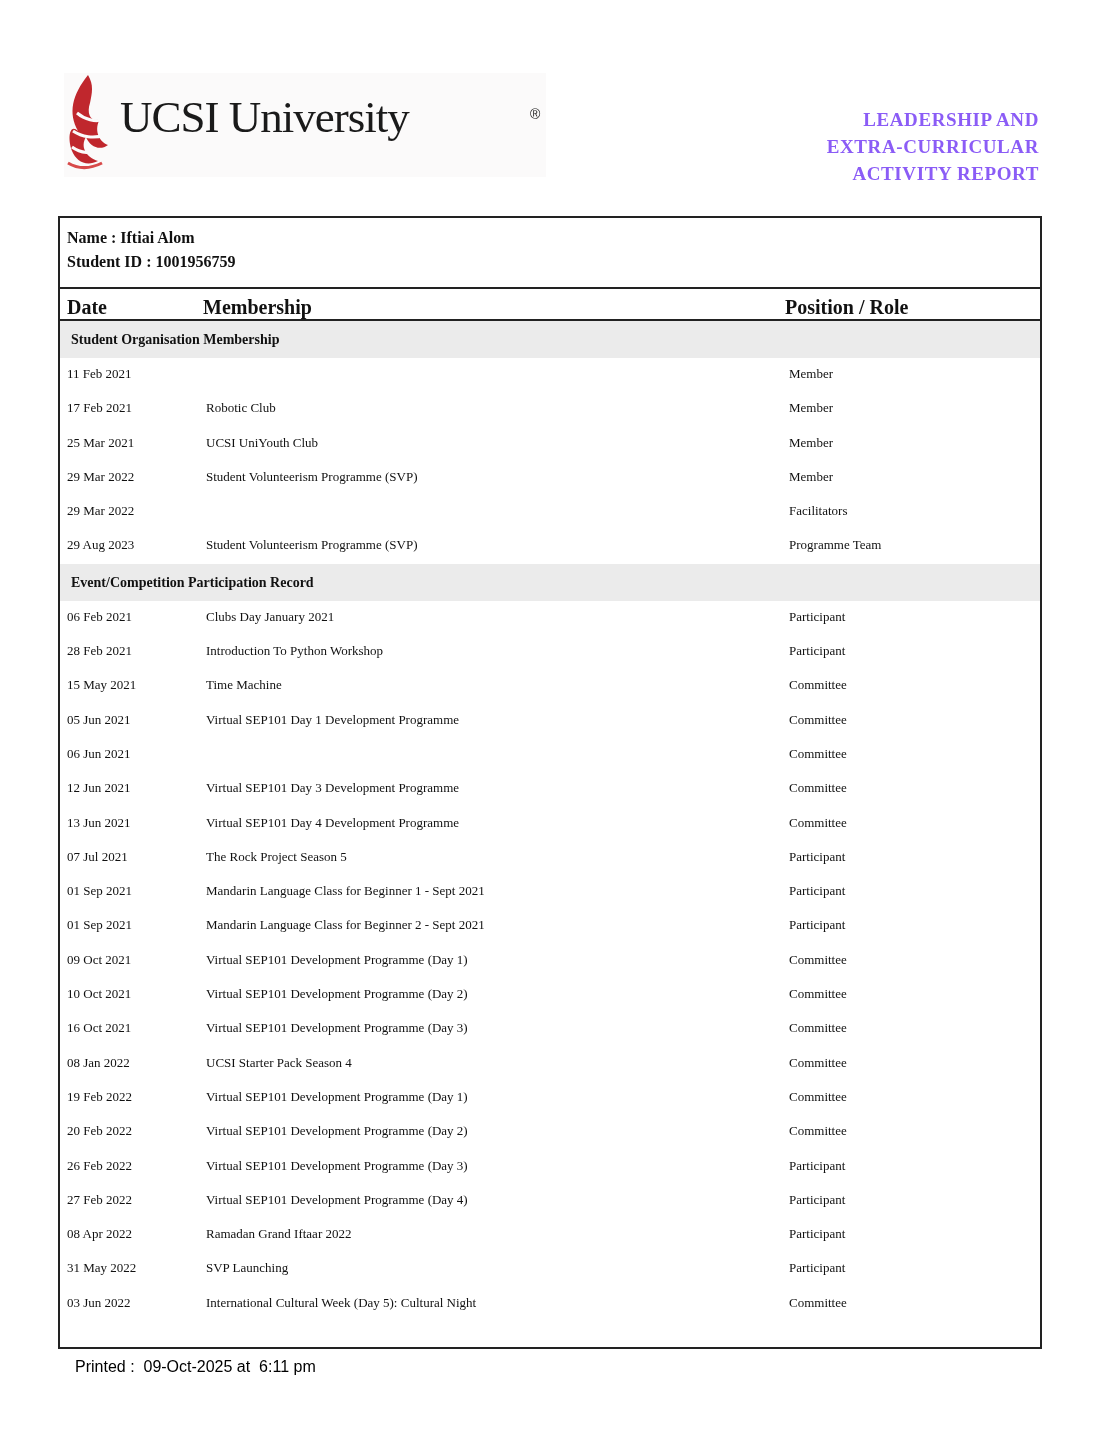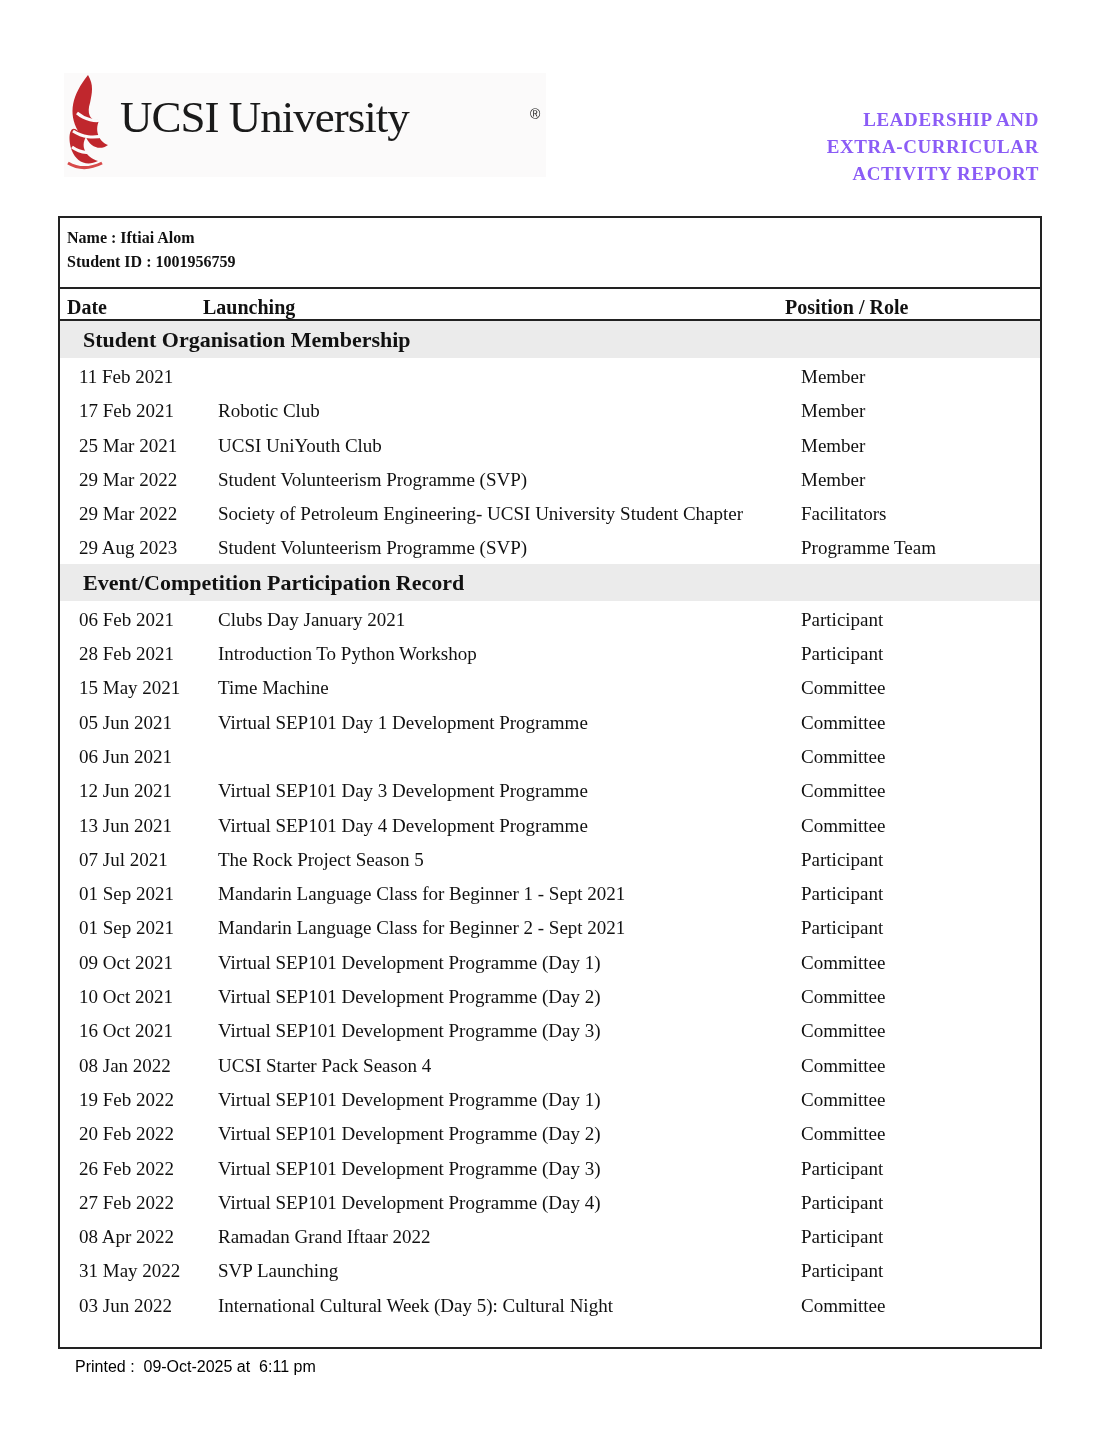--- a/index.html
+++ b/index.html
@@ -33,24 +33,24 @@
       border: 2px solid #222; box-sizing: content-box;
     }
     .idblock { height: 71px; border-bottom: 2px solid #222; padding: 8px 0 0 7px; box-sizing: border-box; }
     .idblock div { font-weight: bold; font-size: 16px; line-height: 24px; }
     .colhead {
       height: 30px; border-bottom: 2px solid #222; position: relative;
       font-weight: bold; font-size: 20px;
     }
     .colhead span { position: absolute; top: 7px; }
     .section {
-      height: 37px; background: #ebebeb; font-weight: bold; font-size: 22px;
-      padding-left: 23px; line-height: 38px; box-sizing: border-box;
-    }
-    .row { height: 34.3px; position: relative; font-size: 19px; margin-left: 12px; }
+      height: 37px; background: #ebebeb; font-weight: bold; font-size: 14px;
+      padding-left: 11px; line-height: 38px; box-sizing: border-box;
+    }
+    .row { height: 34.3px; position: relative; font-size: 13px; }
     .row span { position: absolute; top: 8px; white-space: nowrap; }
     .c-date { left: 7px; }
     .c-act { left: 146px; }
     .c-role { left: 729px; }
     .h-date { left: 7px; }
     .h-act { left: 143px; }
     .h-role { left: 725px; }
     .printed {
       position: absolute; left: 75px; top: 1358px;
       font-family: "Liberation Sans", sans-serif; font-size: 16px; color: #000000;
@@ -79,21 +79,21 @@
   </div>
 </div>
 
 <div class="frame">
   <div class="idblock">
     <div>Name : Iftiai Alom</div>
     <div>Student ID : 1001956759</div>
   </div>
   <div class="colhead">
     <span class="h-date">Date</span>
-    <span class="h-act">Launching</span>
+    <span class="h-act">Membership</span>
     <span class="h-role">Position / Role</span>
   </div>
 
   <div id="sections">
       <div class="section">Student Organisation Membership</div>
       <div class="row">
         <span class="c-date">11 Feb 2021</span>
         <span class="c-role">Member</span>
       </div>
       <div class="row">
@@ -106,21 +106,20 @@
         <span class="c-act">UCSI UniYouth Club</span>
         <span class="c-role">Member</span>
       </div>
       <div class="row">
         <span class="c-date">29 Mar 2022</span>
         <span class="c-act">Student Volunteerism Programme (SVP)</span>
         <span class="c-role">Member</span>
       </div>
       <div class="row">
         <span class="c-date">29 Mar 2022</span>
-        <span class="c-act">Society of Petroleum Engineering- UCSI University Student Chapter</span>
         <span class="c-role">Facilitators</span>
       </div>
       <div class="row">
         <span class="c-date">29 Aug 2023</span>
         <span class="c-act">Student Volunteerism Programme (SVP)</span>
         <span class="c-role">Programme Team</span>
       </div>
       <div class="section">Event/Competition Participation Record</div>
       <div class="row">
         <span class="c-date">06 Feb 2021</span>

